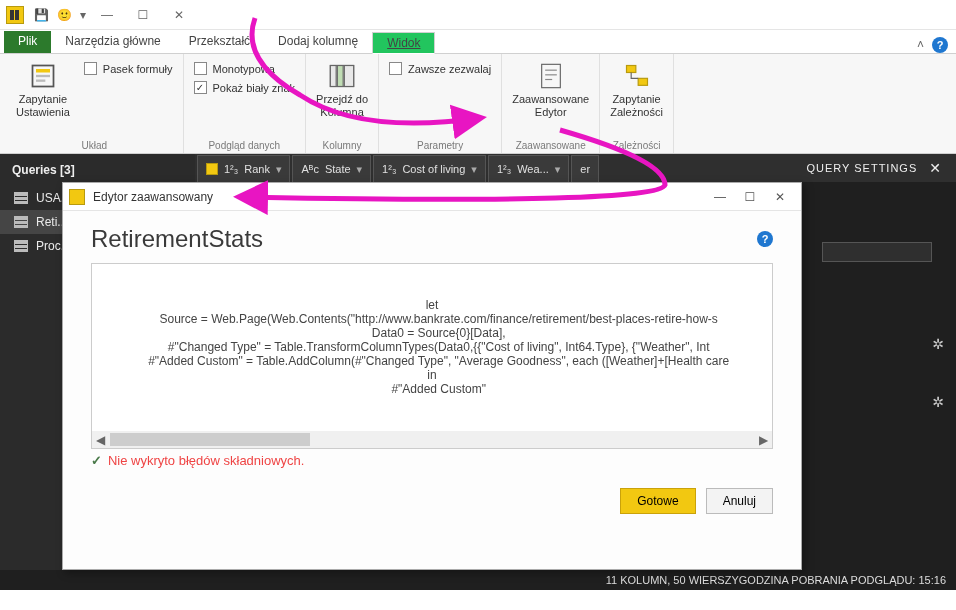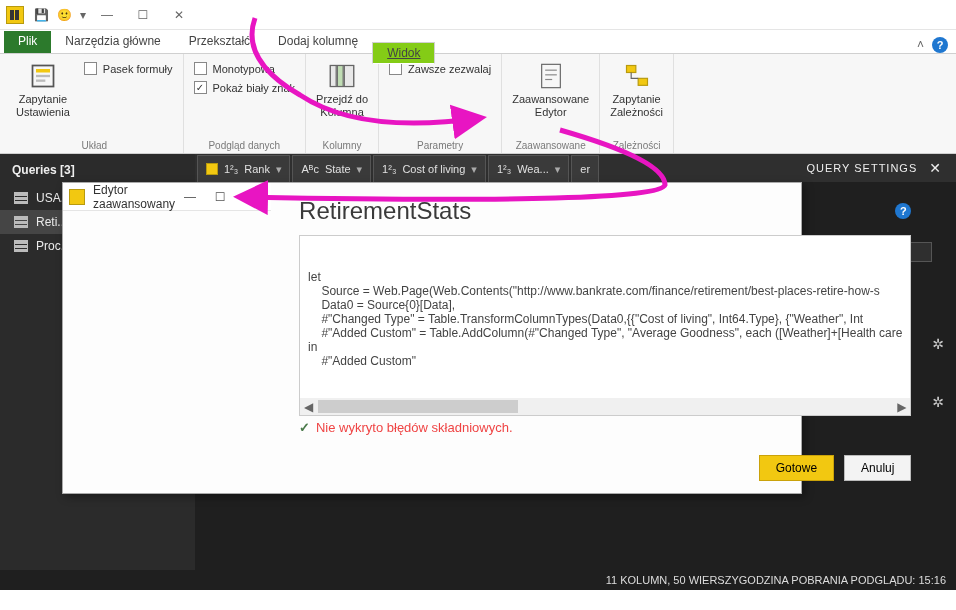--- a/index.html
+++ b/index.html
@@ -11,21 +11,21 @@
   .app-icon::after { content:""; position:absolute; left:3px; top:3px; width:4px; height:10px; background:#333; box-shadow: 5px 0 0 #333; }
   .qat-icon { margin: 0 4px; cursor: pointer; }
   .title-text { margin-left: 10px; color: #8a8a8a; font-size: 12px; flex: 1; }
   .win-controls { display:flex; gap:2px; }
   .win-btn { width:34px; height:24px; display:flex; align-items:center; justify-content:center; color:#666; cursor:pointer; }
 
   
   .tabstrip { height: 24px; background:#fff; display:flex; align-items:flex-end; padding-left:4px; border-bottom:1px solid #d0d0d0; }
   .file-tab { background:#2c7a2c; color:#fff; padding:3px 14px; height:22px; font-size:12px; cursor:pointer; }
   .rib-tab { padding:3px 14px; height:22px; font-size:12px; color:#444; cursor:pointer; }
-  .rib-tab.active { border:1px solid #d0d0d0; border-bottom:1px solid #fff; background:#84cc16; position:relative; top:11px;text-decoration:underline; }
+  .rib-tab.active { border:1px solid #d0d0d0; border-bottom:1px solid #fff; background:#22c55e; position:relative; top:1px;text-decoration:underline; }
   .tab-right { margin-left:auto; display:flex; align-items:center; padding-right:8px; gap:8px; color:#666; }
   .help-circle { width:16px; height:16px; border-radius:50%; background:#1f77d0; color:#fff; font-size:11px; display:flex; align-items:center; justify-content:center; font-weight:bold; cursor:pointer;}
 
   
   .ribbon { height:100px; background:#f7f7f7; border-bottom:1px solid #d0d0d0; display:flex; padding-left:6px; }
   .group { padding:4px 10px 2px; border-right:1px solid #e0e0e0; display:flex; flex-direction:column; align-items:center; justify-content:space-between; }
   .group-label { color:#7a7a7a; font-size:10px; margin-top:20px; }
   .group-body { display:flex; gap:14px; align-items:flex-start; flex:1; }
   .big-btn { display:flex; flex-direction:column; align-items:center; gap:3px; cursor:pointer; padding-top:4px; }
   .big-btn svg { width:28px; height:28px; }
@@ -49,21 +49,21 @@
   .settings-head { position:absolute; right:0; top:0; height:28px; color:#eee; font-size:11px; letter-spacing:1px; display:flex; align-items:center; padding:0 14px; gap:12px; }
   .settings-close { font-size:14px; cursor:pointer; }
   .gear-row { position:absolute; right:12px; color:#ccc; font-size:14px; cursor:pointer; }
   .gr1 { top:182px; } .gr2 { top:240px; }
   .right-box { position:absolute; right:24px; top:88px; width:110px; height:20px; border:1px solid #555; background:#2f2f2f; }
 
   
   .statusbar { height:20px; background:#1f1f1f; color:#ddd; font-size:11px; display:flex; align-items:center; padding:0 10px; justify-content:flex-end; }
 
   
-  .dialog { position:absolute; left:62px; top:182px; width:740px; height:312px; background:#fdfdfd; border:1px solid #aaa; box-shadow:3px 3px 8px rgba(0,0,0,.35); display:flex; flex-direction:row; }
+  .dialog { position:absolute; left:62px; top:182px; width:740px; height:388px; background:#fdfdfd; border:1px solid #aaa; box-shadow:3px 3px 8px rgba(0,0,0,.35); display:flex; flex-direction:column; }
   .dlg-title { height:28px; background:#fff; display:flex; align-items:center; padding:0 6px; border-bottom:1px solid #e5e5e5; }
   .dlg-ico { width:16px; height:16px; background:#f2c811; border:1px solid #b89a0e; margin-right:8px; }
   .dlg-title-text { font-size:12px; color:#333; flex:1; }
   .dlg-wb { width:30px; height:22px; display:flex; align-items:center; justify-content:center; color:#555; cursor:pointer; }
   .dlg-body { flex:1; padding:14px 28px 12px; display:flex; flex-direction:column; }
   .dlg-heading { font-size:24px; font-weight:300; color:#3a3a3a; margin-bottom:10px; display:flex; align-items:center; justify-content:space-between;}
   .code-box { border:1px solid #ccc; background:#fff; height:186px; padding:6px 8px; font-family: Consolas, "Courier New", monospace; font-size:12px; color:#444; white-space:pre; overflow:hidden; position:relative;}
   .code-scroll { position:absolute; left:0; right:0; bottom:0; height:17px; background:#f0f0f0; display:flex; align-items:center; }
   .code-scroll .thumb { position:absolute; left:18px; top:2px; height:13px; width:200px; background:#cdcdcd; }
   .code-scroll .arrL, .code-scroll .arrR { width:17px; height:17px; display:flex; align-items:center; justify-content:center; color:#666; cursor:pointer;}
@@ -262,21 +262,21 @@
     <div class="dlg-wb">—</div>
     <div class="dlg-wb">☐</div>
     <div class="dlg-wb">✕</div>
   </div>
   <div class="dlg-body">
     <div class="dlg-heading">
       <span>RetirementStats</span>
       <div class="help-circle">?</div>
     </div>
     <div class="code-box">
-      <div style="white-space:pre;">let
+      <div style="white-space:pre;text-align:center;">let
     Source = Web.Page(Web.Contents("http://www.bankrate.com/finance/retirement/best-places-retire-how-s
     Data0 = Source{0}[Data],
     #"Changed Type" = Table.TransformColumnTypes(Data0,{{"Cost of living", Int64.Type}, {"Weather", Int
     #"Added Custom" = Table.AddColumn(#"Changed Type", "Average Goodness", each ([Weather]+[Health care
 in
     #"Added Custom"</div>
       <div class="code-scroll">
         <span class="arrL">◀</span>
         <div class="thumb"></div>
         <span class="arrR">▶</span>

